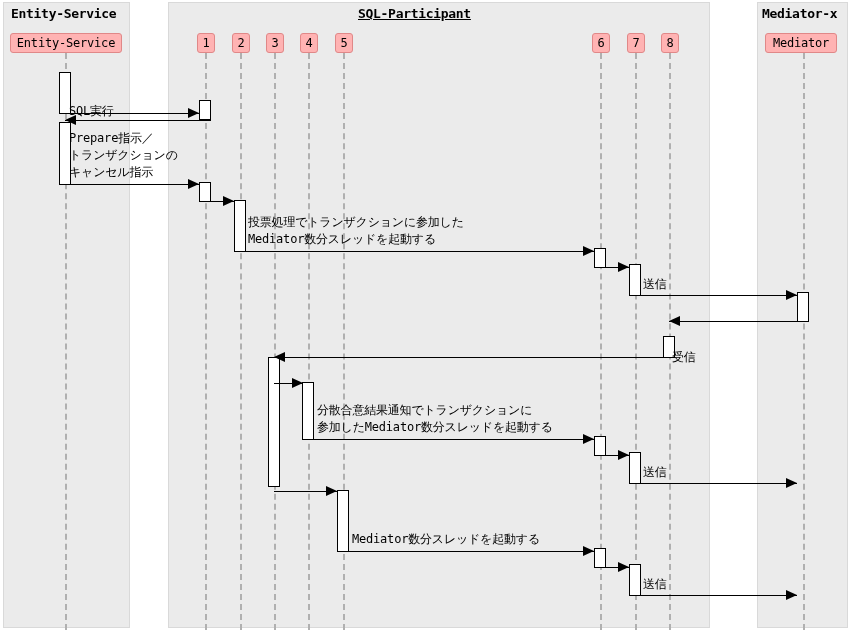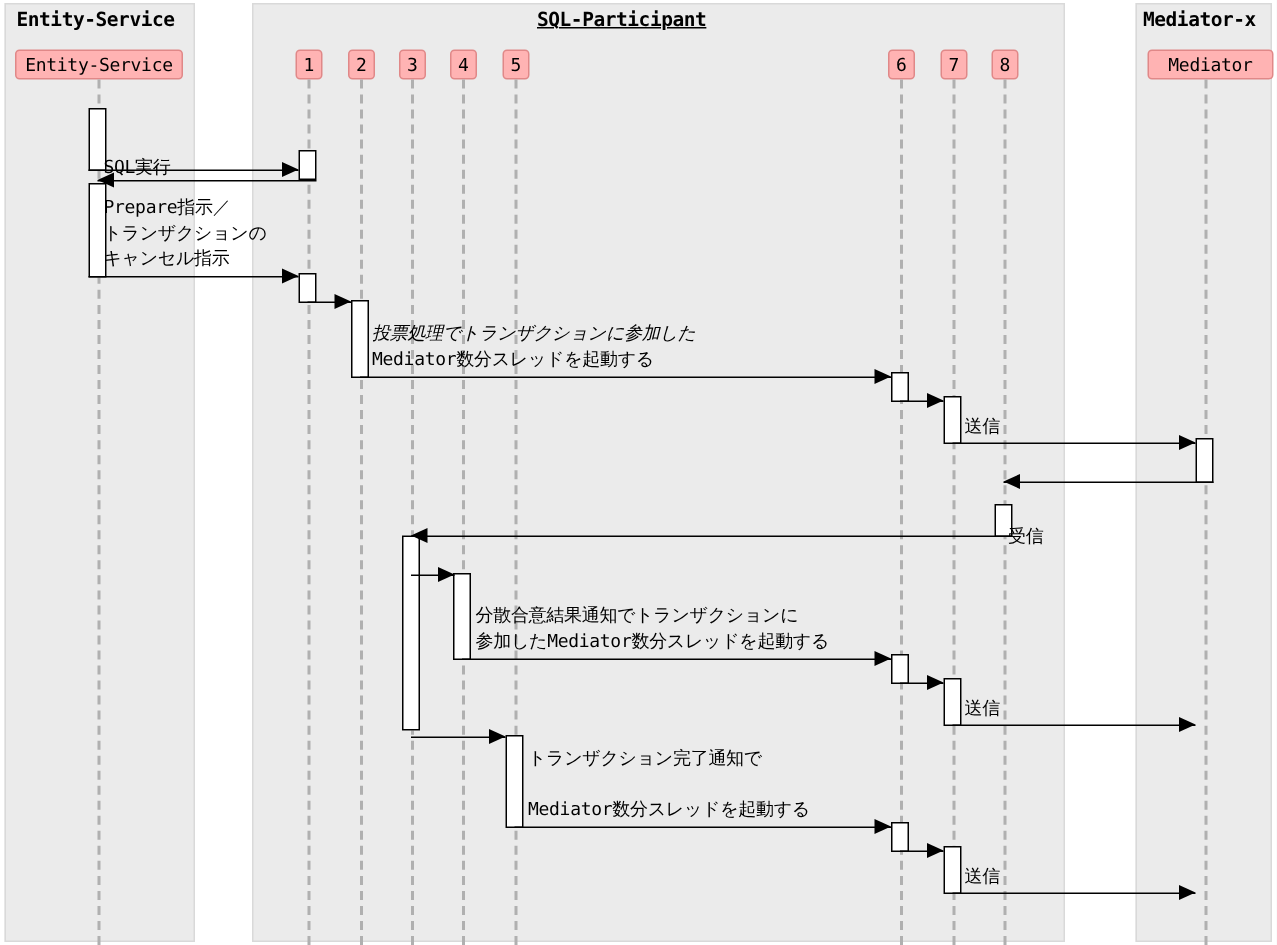--- a/index.html
+++ b/index.html
@@ -108,21 +108,21 @@
 
   <div class="panel" style="left:3px; top:2px; width:127px; height:626px;"></div>
   <div class="panel" style="left:168px; top:2px; width:542px; height:626px;"></div>
   <div class="panel" style="left:757px; top:2px; width:91px; height:626px;"></div>
 
   <div class="panel-title" style="left:11px; top:6px;">Entity-Service</div>
   <div class="panel-title" style="left:358px; top:6px;text-decoration:underline;">SQL-Participant</div>
   <div class="panel-title" style="left:762px; top:6px;">Mediator-x</div>
 
   <div class="actor-box" style="left:10px; top:33px; width:112px; height:20px;">Entity-Service</div>
-  <div class="actor-box" style="left:765px; top:33px; width:84px; height:20px;">Mediator</div>
+  <div class="actor-box" style="left:765px; top:33px; width:72px; height:20px;">Mediator</div>
 
   <div class="num-box" style="left:197px; top:33px; width:18px; height:20px;">1</div>
   <div class="num-box" style="left:232px; top:33px; width:18px; height:20px;">2</div>
   <div class="num-box" style="left:266px; top:33px; width:18px; height:20px;">3</div>
   <div class="num-box" style="left:300px; top:33px; width:18px; height:20px;">4</div>
   <div class="num-box" style="left:335px; top:33px; width:18px; height:20px;">5</div>
   <div class="num-box" style="left:592px; top:33px; width:18px; height:20px;">6</div>
   <div class="num-box" style="left:627px; top:33px; width:18px; height:20px;">7</div>
   <div class="num-box" style="left:661px; top:33px; width:18px; height:20px;">8</div>
 
@@ -180,21 +180,21 @@
   <div class="arrowhead arrow-right" style="left:188px; top:179px;"></div>
   <div class="msg-label" style="left:69px; top:131px;">Prepare指示／</div>
   <div class="msg-label" style="left:69px; top:148px;">トランザクションの</div>
   <div class="msg-label" style="left:69px; top:165px;">キャンセル指示</div>
 
   <div class="hline" style="left:205px; top:201px; width:29px;"></div>
   <div class="arrowhead arrow-right" style="left:223px; top:196px;"></div>
 
   <div class="hline" style="left:240px; top:251px; width:354px;"></div>
   <div class="arrowhead arrow-right" style="left:583px; top:246px;"></div>
-  <div class="msg-label" style="left:248px; top:215px;font-style:italic;">投票処理でトランザクションに参加した</div>
+  <div class="msg-label" style="left:248px; top:215px;">投票処理でトランザクションに参加した</div>
   <div class="msg-label" style="left:248px; top:232px;">Mediator数分スレッドを起動する</div>
 
   <div class="hline" style="left:600px; top:267px; width:29px;"></div>
   <div class="arrowhead arrow-right" style="left:618px; top:262px;"></div>
 
   <div class="hline" style="left:635px; top:295px; width:162px;"></div>
   <div class="arrowhead arrow-right" style="left:786px; top:290px;"></div>
   <div class="msg-label" style="left:643px; top:277px;">送信</div>
 
   <div class="hline" style="left:669px; top:321px; width:140px;"></div>
@@ -217,21 +217,20 @@
 
   <div class="hline" style="left:635px; top:483px; width:162px;"></div>
   <div class="arrowhead arrow-right" style="left:786px; top:478px;"></div>
   <div class="msg-label" style="left:643px; top:465px;">送信</div>
 
   <div class="hline" style="left:274px; top:491px; width:63px;"></div>
   <div class="arrowhead arrow-right" style="left:326px; top:486px;"></div>
 
   <div class="hline" style="left:343px; top:551px; width:251px;"></div>
   <div class="arrowhead arrow-right" style="left:583px; top:546px;"></div>
-  <div class="msg-label" style="left:352px; top:498px;">トランザクション完了通知で</div>
   <div class="msg-label" style="left:352px; top:532px;">Mediator数分スレッドを起動する</div>
 
   <div class="hline" style="left:600px; top:567px; width:29px;"></div>
   <div class="arrowhead arrow-right" style="left:618px; top:562px;"></div>
 
   <div class="hline" style="left:635px; top:595px; width:162px;"></div>
   <div class="arrowhead arrow-right" style="left:786px; top:590px;"></div>
   <div class="msg-label" style="left:643px; top:577px;">送信</div>
 
 </div>

